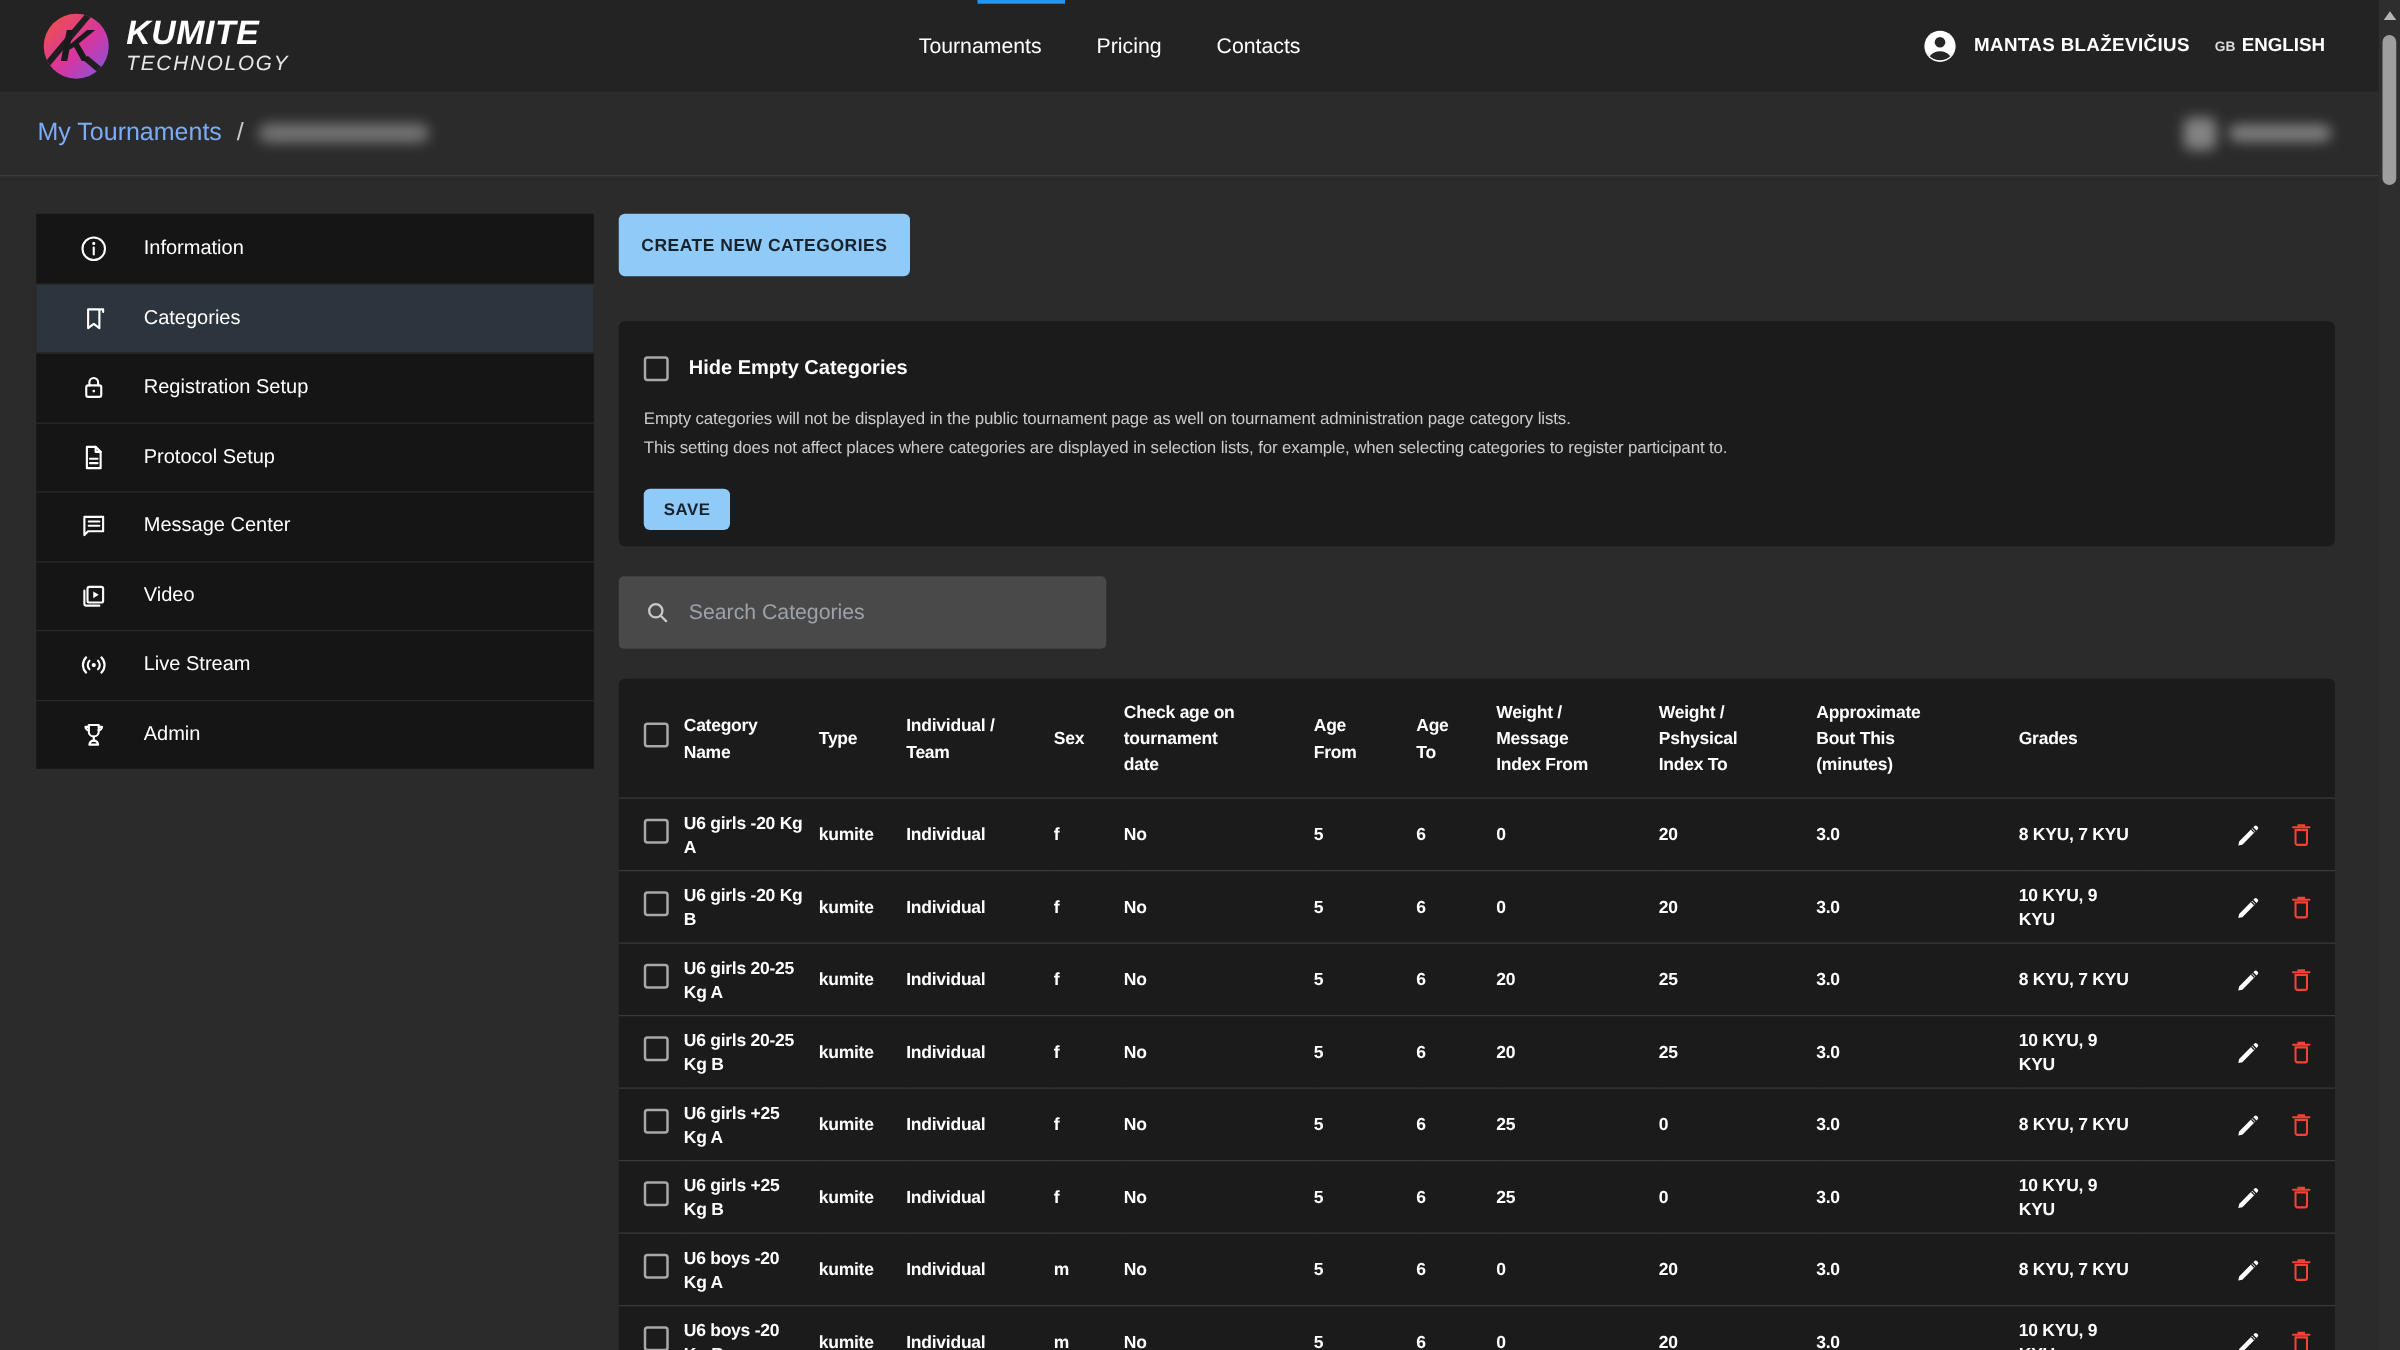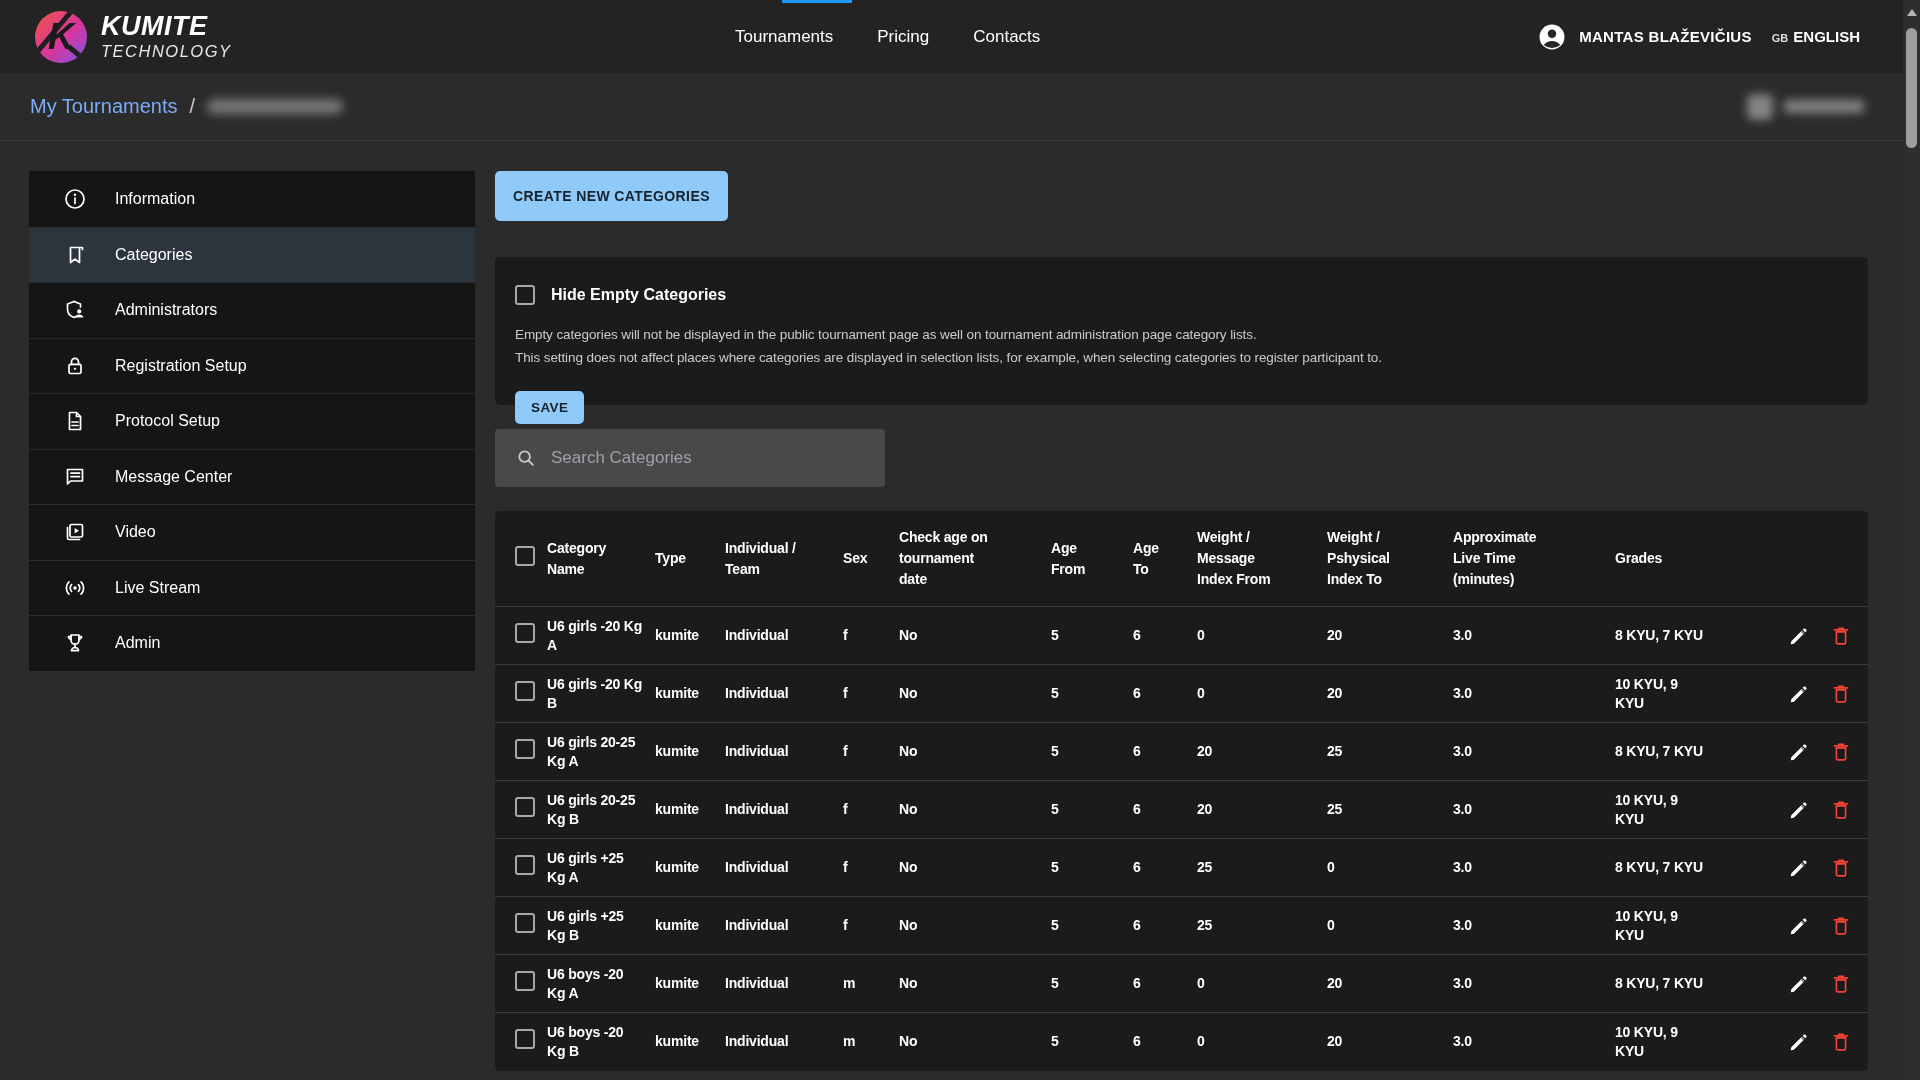--- a/index.html
+++ b/index.html
@@ -50,21 +50,21 @@
   .side-icon svg{width:24px;height:24px;}
   .side-label{font-size:16px;color:#fff;}
 
   .main{flex:1;min-width:0;}
   .toolbar{display:flex;justify-content:space-between;margin-bottom:36px;}
   .btn{border:none;border-radius:5px;font-family:inherit;font-weight:bold;letter-spacing:.4px;cursor:pointer;display:inline-flex;align-items:center;}
   .btn-blue{background:var(--c-primary);color:#16222c;height:50px;padding:0 18px;font-size:14px;}
   .btn-purple{background:var(--c-secondary);color:#221627;height:38px;padding:0 18px;font-size:14px;}
   .btn-save{background:var(--c-primary);color:#16222c;height:33px;padding:0 16px;font-size:13.5px;border:none;border-radius:5px;font-weight:bold;cursor:pointer;font-family:inherit;letter-spacing:.4px;}
 
-  .card{background:var(--c-panel);border-radius:5px;padding:28px 24px 24px 20px;margin-bottom:24px;height:148px;}
+  .card{background:var(--c-panel);border-radius:5px;padding:28px 24px 24px 20px;margin-bottom:24px;height:180px;}
   .card-title-row{display:flex;align-items:center;gap:16px;}
   .checkbox{width:20px;height:20px;border:2px solid #a8a8a8;border-radius:3px;background:transparent;display:inline-block;cursor:pointer;flex-shrink:0;}
   .card-title{font-size:16px;font-weight:bold;}
   .card-desc{margin-top:18px;font-size:13.5px;color:#cbcbcb;line-height:23px;letter-spacing:-.1px;}
   .card .btn-save{margin-top:22px;}
 
   .searchbox{width:390px;height:58px;background:var(--c-search);border-radius:4px;display:flex;align-items:center;padding:0 14px 0 20px;gap:14px;margin-bottom:24px;}
   .searchbox input{flex:1;background:transparent;border:none;outline:none;color:#eee;font-size:17px;font-family:inherit;}
   .searchbox input::placeholder{color:#9da2a8;}
 
@@ -146,31 +146,20 @@
     <span class="side-label">Information</span>
   </div>
       <div class="side-item selected">
     <span class="side-icon">
           <svg viewBox="0 0 24 24" fill="none" stroke="#fff" stroke-width="1.7" stroke-linecap="round" stroke-linejoin="round">
             <path d="M7.5 4.5h9v15l-4.5-3.4-4.5 3.4z"></path>
             <path d="M17.5 4.5h2v2"></path>
           </svg>
         </span>
     <span class="side-label">Categories</span>
-  </div>
-      <div class="side-item">
-    <span class="side-icon">
-          <svg viewBox="0 0 24 24" fill="none" stroke="#fff" stroke-width="1.7" stroke-linecap="round" stroke-linejoin="round">
-            <path d="M11 3.5 4.5 6v5c0 4.2 2.8 7.3 6.5 8.4.6-.2 1.2-.4 1.7-.7"></path>
-            <path d="M11 3.5 17.5 6v3"></path>
-            <circle cx="16.2" cy="13.4" r="2.1" fill="#fff" stroke="none"></circle>
-            <path d="M11.9 19.6c.4-2 2.2-3.2 4.3-3.2s3.9 1.2 4.3 3.2z" fill="#fff" stroke="none"></path>
-          </svg>
-        </span>
-    <span class="side-label">Administrators</span>
   </div>
       <div class="side-item">
     <span class="side-icon">
           <svg viewBox="0 0 24 24" fill="none" stroke="#fff" stroke-width="1.7" stroke-linecap="round" stroke-linejoin="round">
             <rect x="6" y="10.3" width="12" height="9.2" rx="1.5"></rect>
             <path d="M8.5 10.3V7.9a3.5 3.5 0 0 1 7 0v2.4"></path>
             <circle cx="12" cy="14.8" r="1.1" fill="#fff" stroke="none"></circle>
           </svg>
         </span>
     <span class="side-label">Registration Setup</span>
@@ -308,21 +297,21 @@
                 <div>Message</div>
                 <div>Index From</div>
               </th>
               <th>
                 <div>Weight /</div>
                 <div>Pshysical</div>
                 <div>Index To</div>
               </th>
               <th>
                 <div>Approximate</div>
-                <div>Live Time</div>
+                <div>Bout This</div>
                 <div>(minutes)</div>
               </th>
               <th>
                 <div>Grades</div>
               </th>
               <th></th>
             </tr>
         </thead>
         <tbody>
             <tr>

